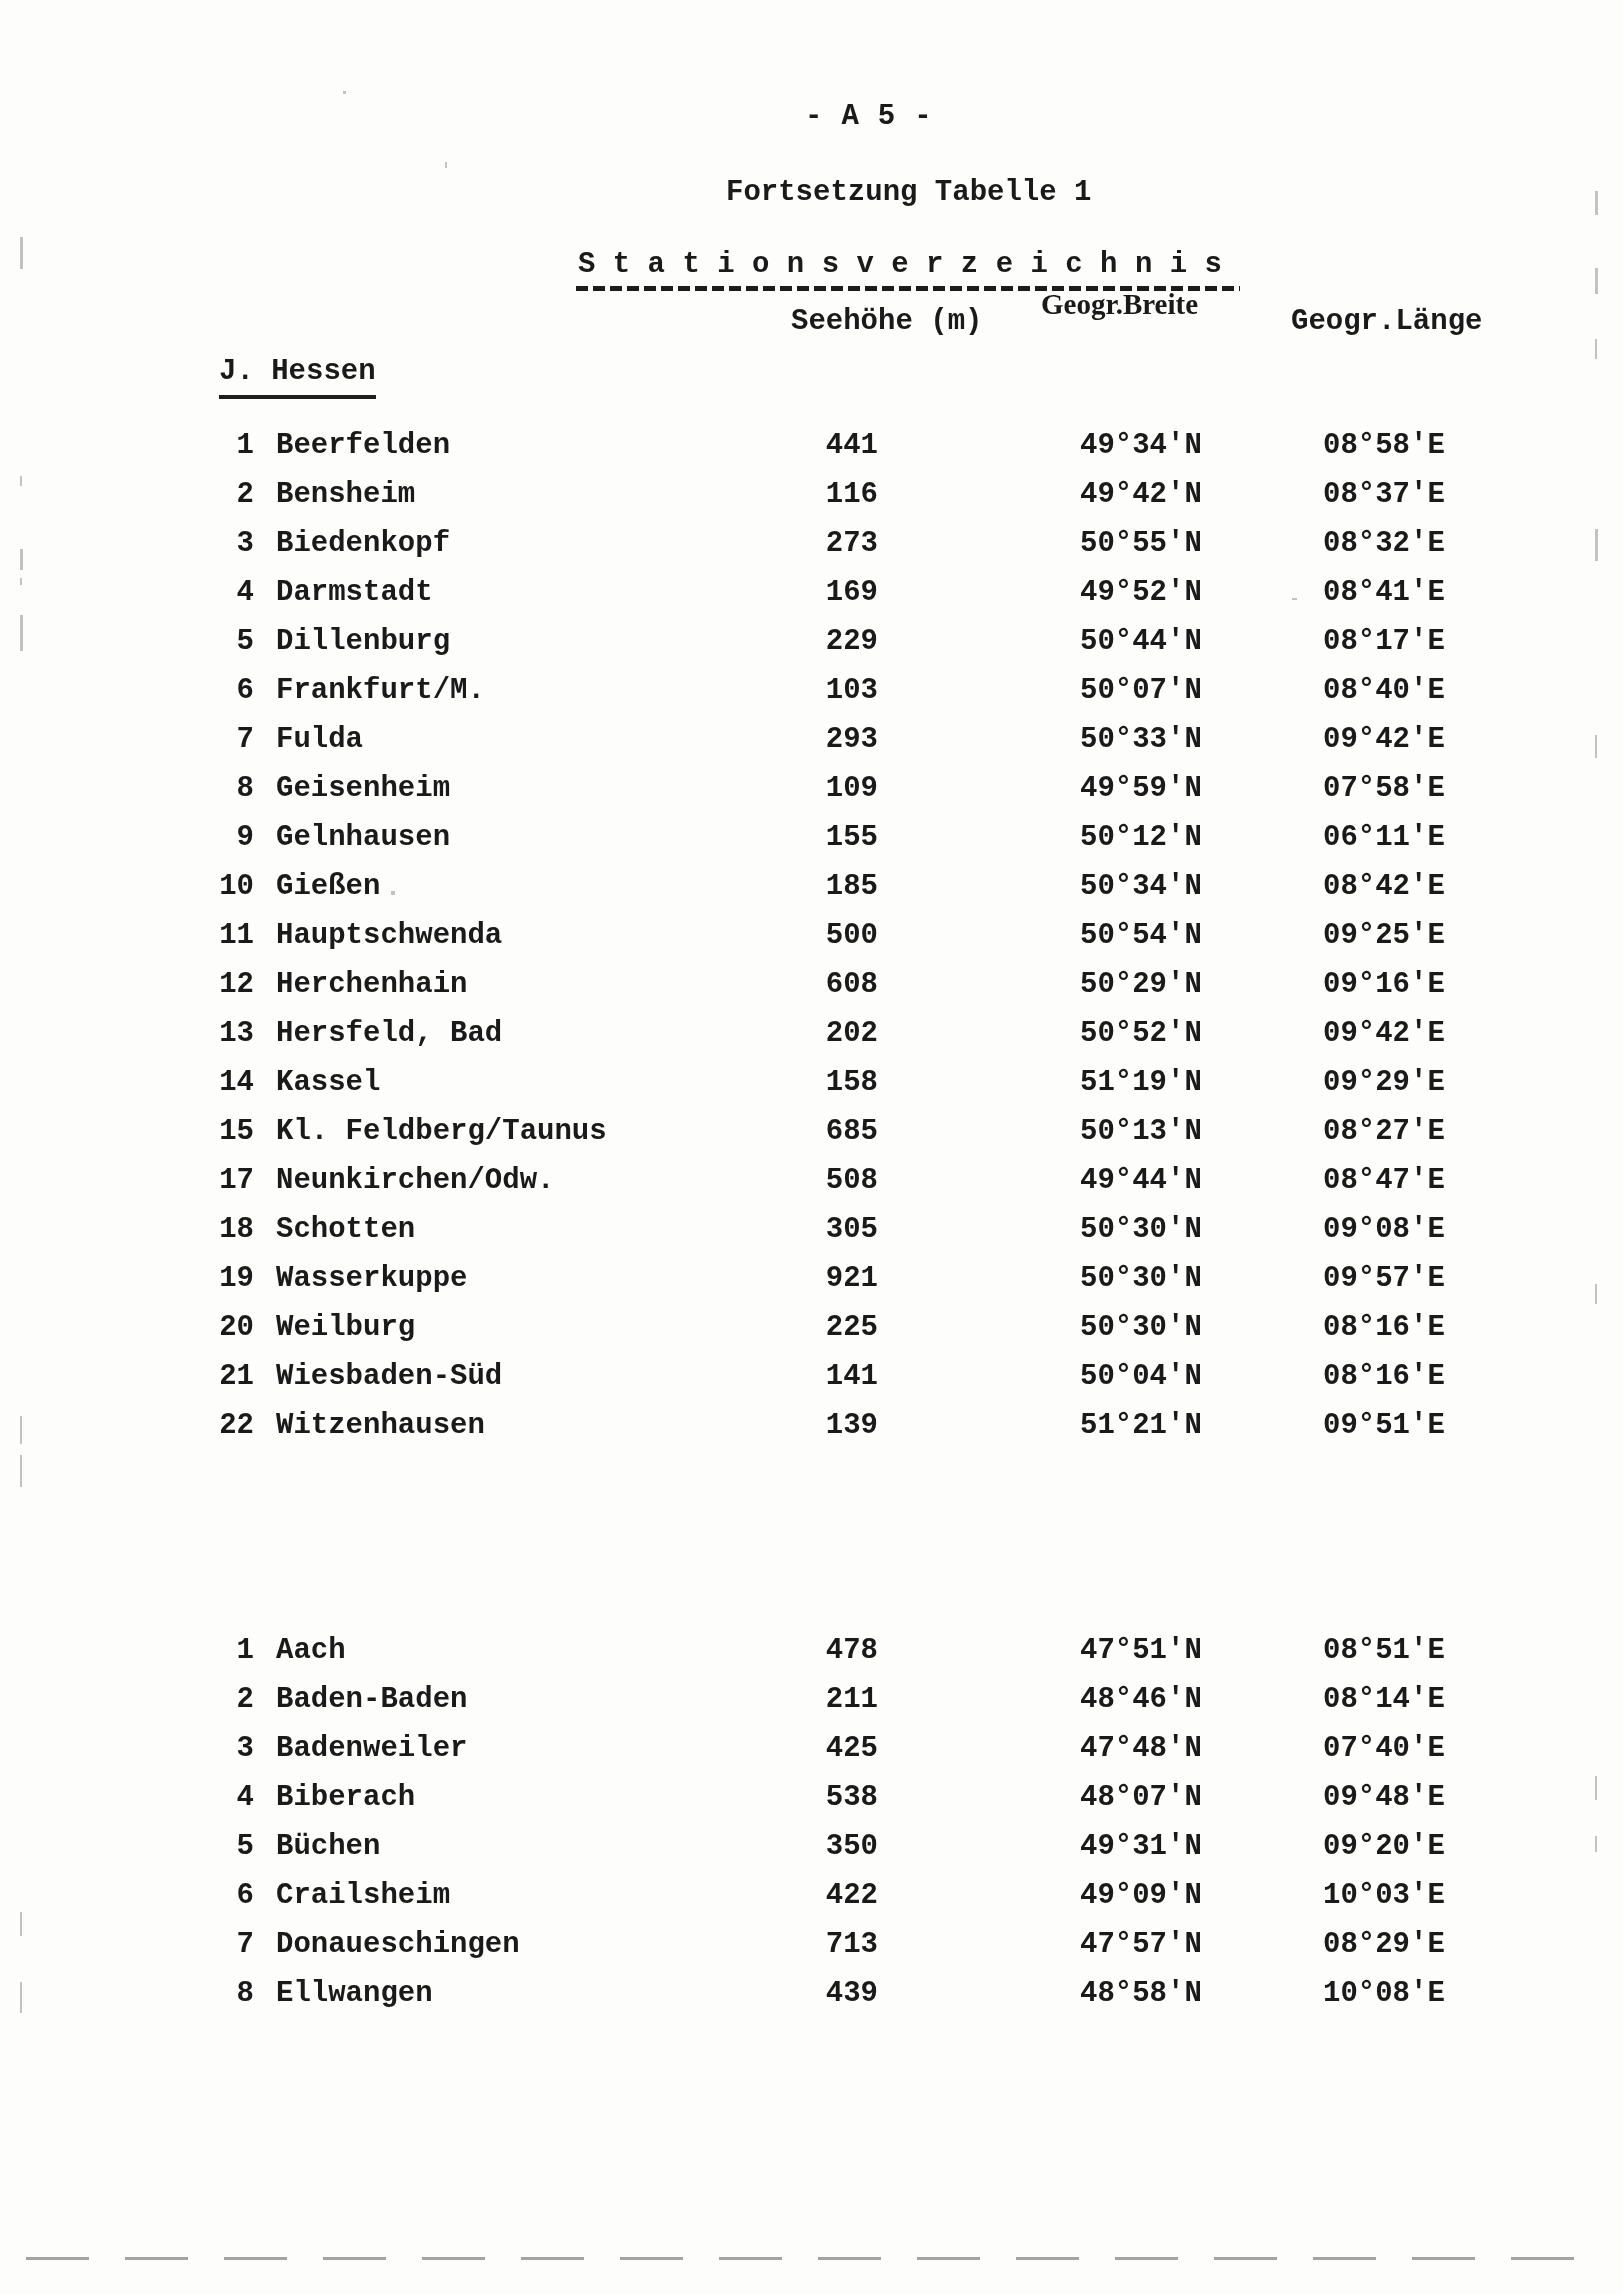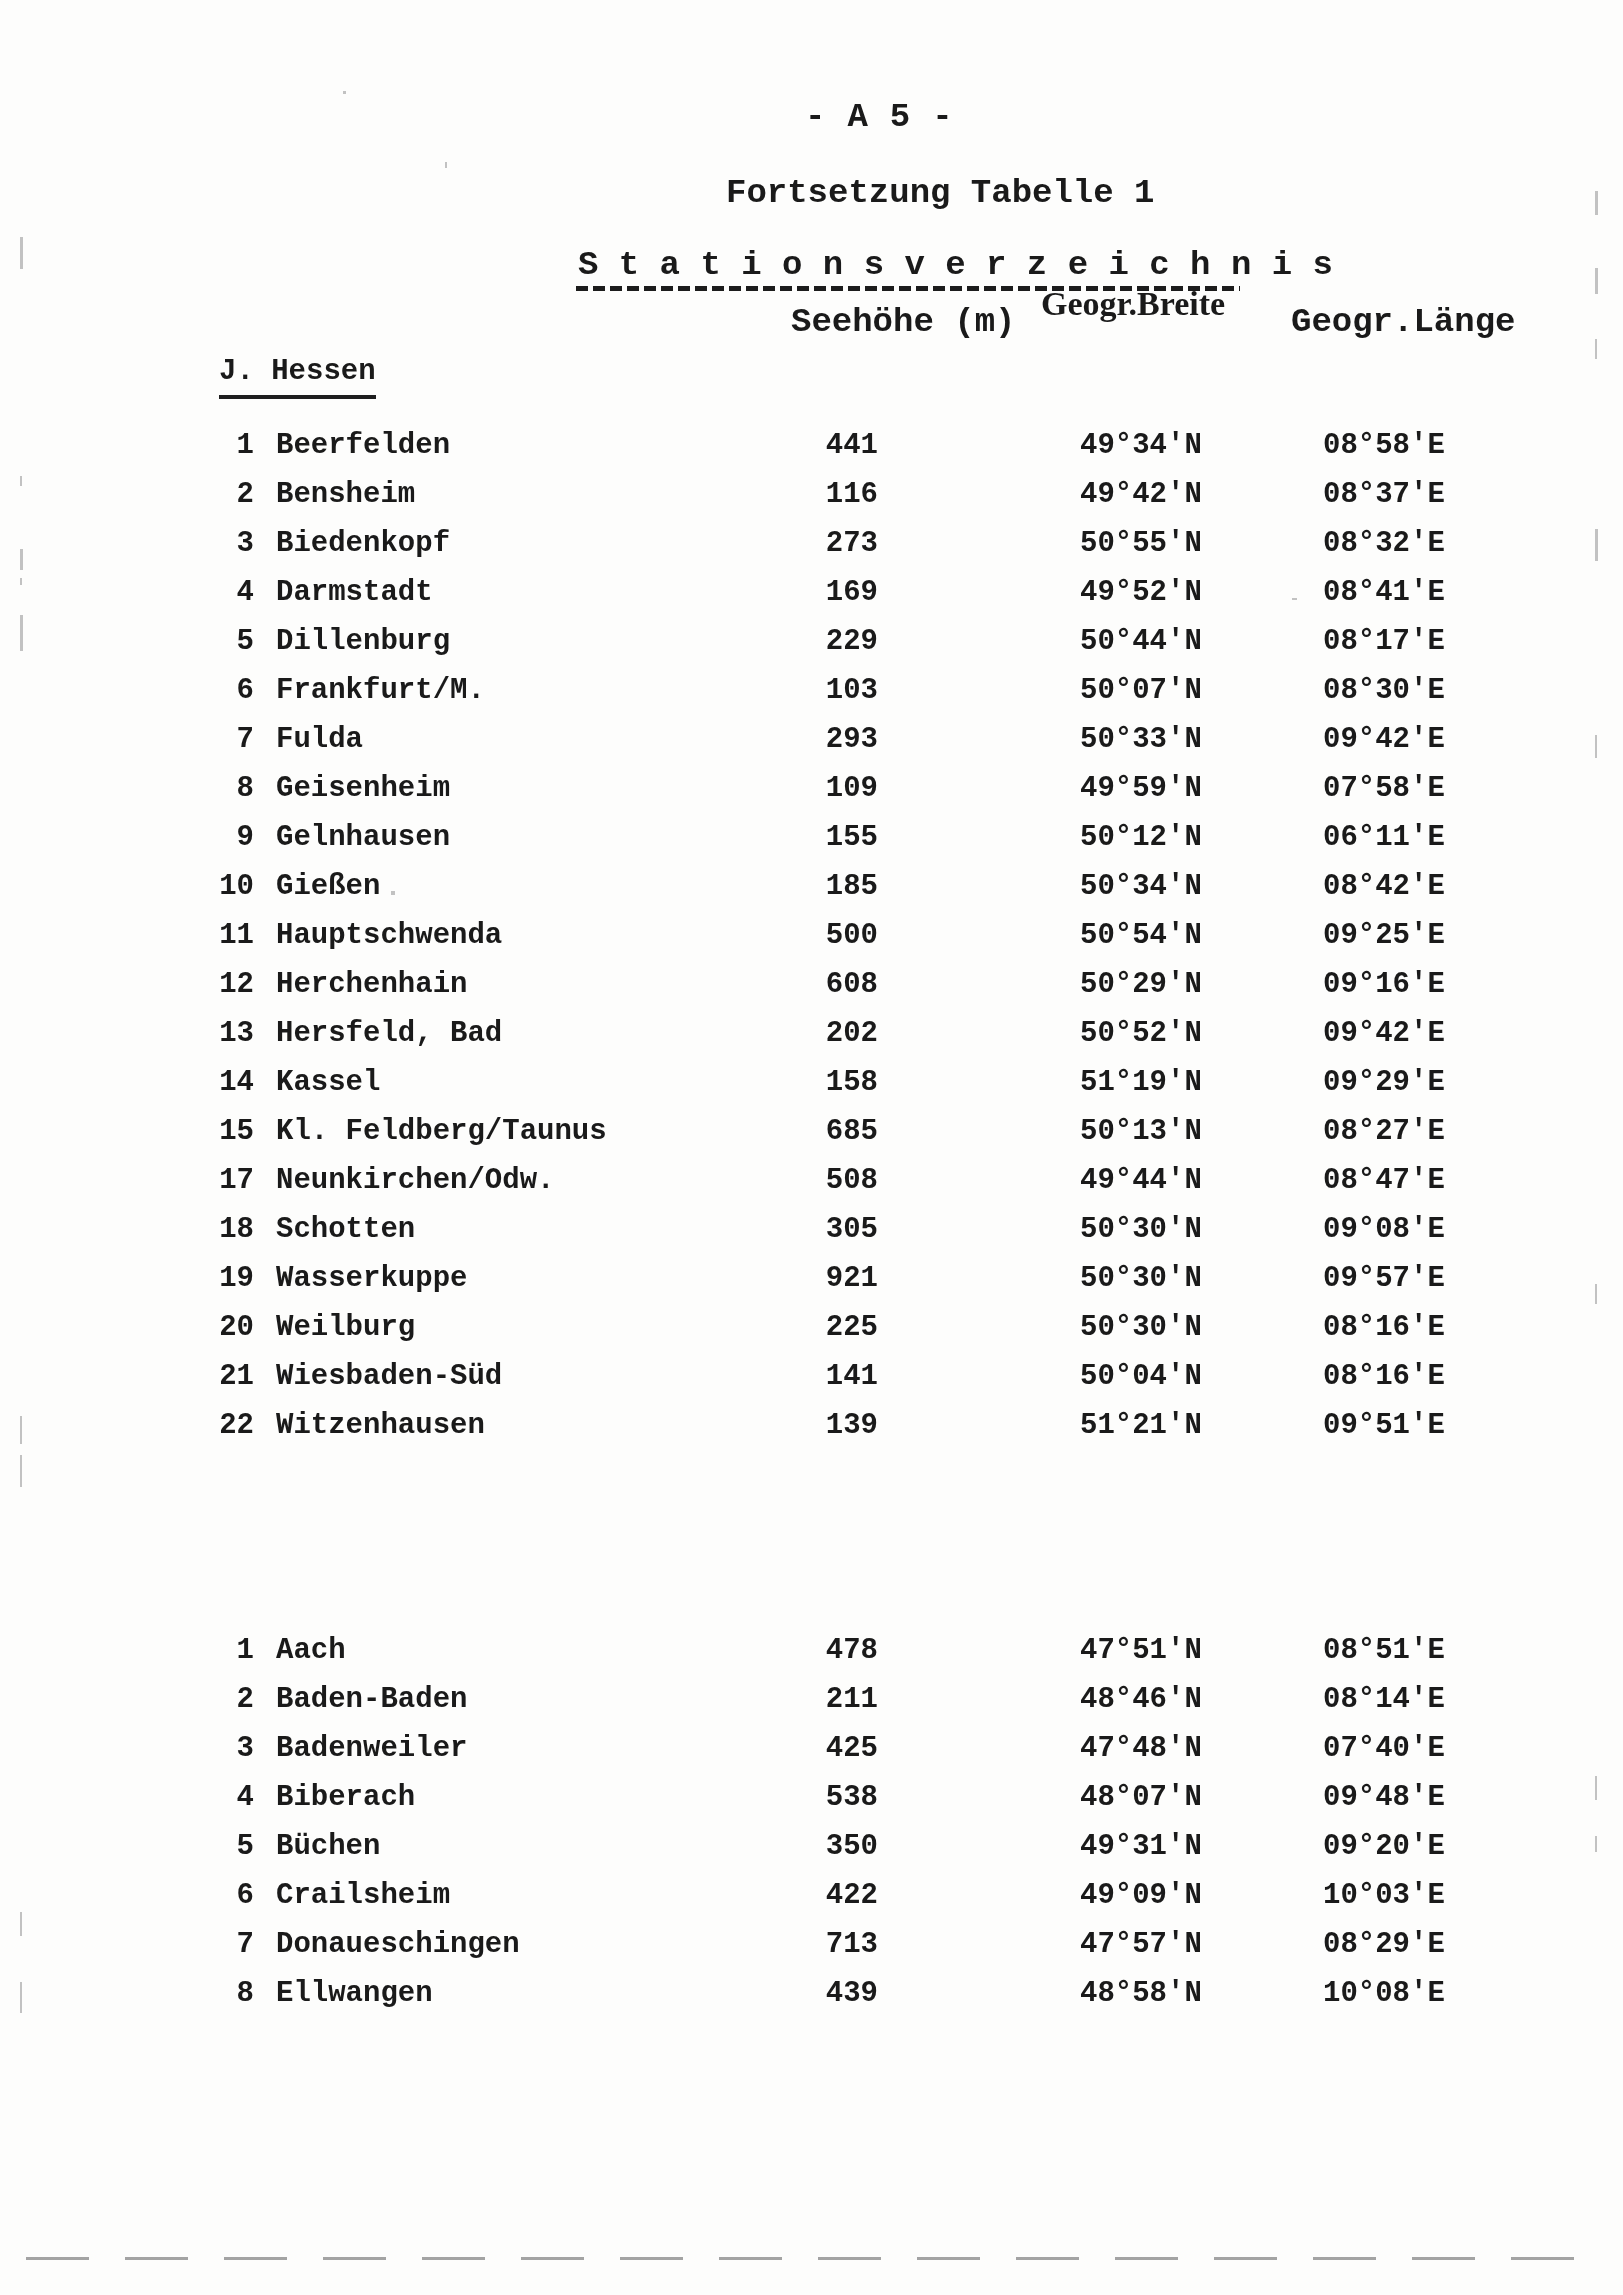--- a/index.html
+++ b/index.html
@@ -12,21 +12,21 @@
     width: 1623px;
     height: 2295px;
     background: #fdfdfc;
     overflow: hidden;
     font-family: "Liberation Mono", "DejaVu Sans Mono", monospace;
     font-weight: 700;
     color: #1a1a1a;
   }
   .txt {
     position: absolute;
-    font-size: 34px;
+    font-size: 29px;
     line-height: 36px;
     white-space: pre;
   }
   .pagenum   { top: 99px; left: 805px; letter-spacing: 0.8px; }
   .subtitle  { top: 175px; left: 726px; }
   .title     { top: 247px; left: 578px; }
   .title-underline {
     position: absolute;
     top: 286px; left: 576px;
     width: 664px; height: 4.9px;
@@ -128,21 +128,21 @@
         <span class="cell c-name">Dillenburg</span>
         <span class="cell c-h">229</span>
         <span class="cell c-lat">50°44'N</span>
         <span class="cell c-lon">08°17'E</span>
       </div>
       <div class="row">
         <span class="cell c-num">6</span>
         <span class="cell c-name">Frankfurt/M.</span>
         <span class="cell c-h">103</span>
         <span class="cell c-lat">50°07'N</span>
-        <span class="cell c-lon">08°30'E</span>
+        <span class="cell c-lon">08°40'E</span>
       </div>
       <div class="row">
         <span class="cell c-num">7</span>
         <span class="cell c-name">Fulda</span>
         <span class="cell c-h">293</span>
         <span class="cell c-lat">50°33'N</span>
         <span class="cell c-lon">09°42'E</span>
       </div>
       <div class="row">
         <span class="cell c-num">8</span>

